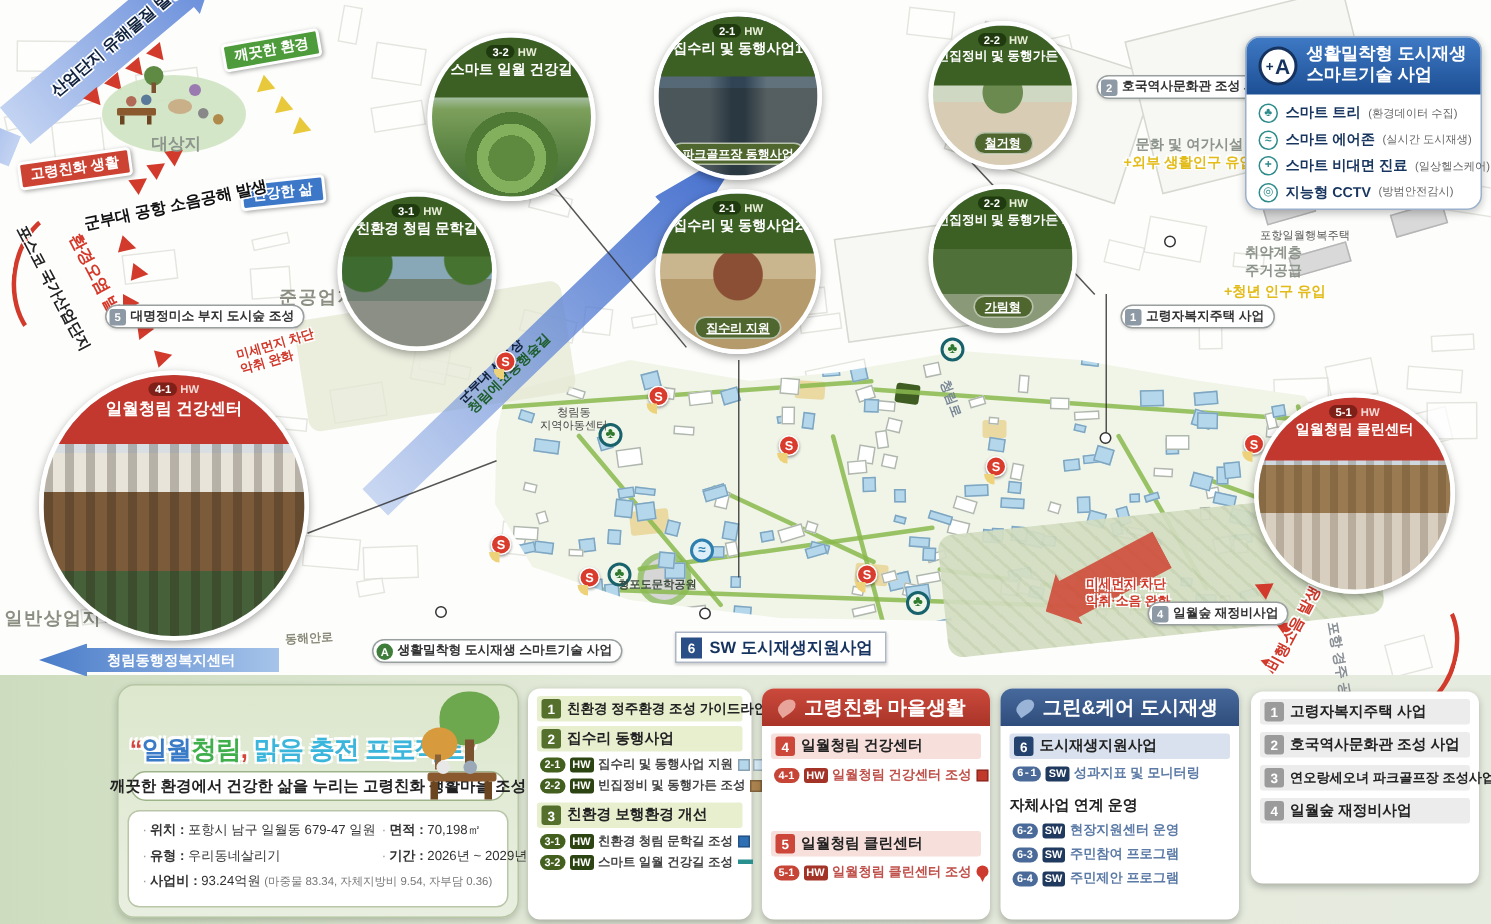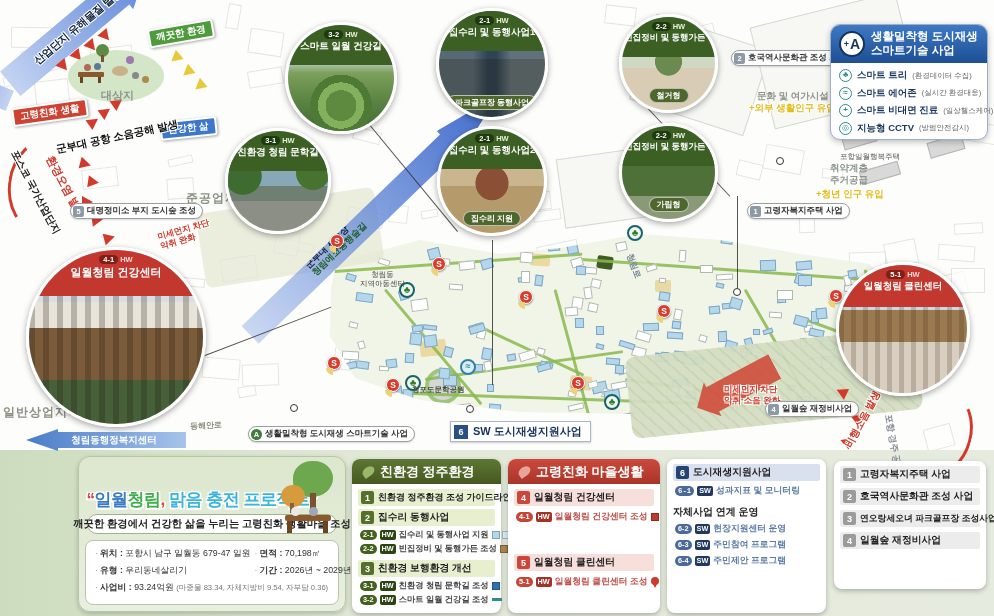--- a/index.html
+++ b/index.html
@@ -102,21 +102,21 @@
   .callout.red .c-head{background:#c2382e;}
   .c-badge{display:flex;align-items:center;gap:2px;}
   .c-code{background:#1e3a0e;color:#fff;font-size:7.5px;font-weight:bold;border-radius:7px;padding:0 4px;}
   .callout.red .c-code{background:#7e1f18;}
   .c-tag{color:#e8eed8;font-size:7.5px;font-weight:bold;}
   .callout.red .c-tag{color:#f5d9d4;}
   .c-title{color:#fff;font-weight:800;font-size:9.5px;white-space:nowrap;}
   .c-title.sm{font-size:8.5px;}
   .c-title.lg{font-size:11px;}
   .c-sub{position:absolute;bottom:7px;left:50%;transform:translateX(-50%);background:#4f662e;color:#fff;
-    font-size:8px;font-weight:bold;border-radius:8px;padding:1px 7px;white-space:nowrap;border:1px solid rgba(255,255,255,.6);}
+    font-size:8px;font-weight:bold;border-radius:8px;padding:1px 7px;white-space:nowrap;border:1px solid rgba(255,255,255,.6);text-decoration:underline;}
   .cphoto1{background:radial-gradient(circle at 50% 76%,#5d8a3f 0 16%,#83b05c 16% 24%,#4f7a36 24% 32%,rgba(0,0,0,0) 32%),linear-gradient(180deg,#a8c4d8 0%,#cfe0ea 30%,#7da05c 45%,#5d8544 70%,#3f6b33 100%);}
   .cphoto2{background:radial-gradient(circle at 15% 45%,#3e6b2f 0 18%,rgba(0,0,0,0) 19%),radial-gradient(circle at 85% 42%,#46732f 0 16%,rgba(0,0,0,0) 17%),linear-gradient(180deg,#b9d3e6 0 35%,#88a8b8 35% 55%,#6f7f72 55% 70%,#8b8f86 70% 100%);}
   .cphoto3{background:linear-gradient(90deg,#7c8894 0 32%,#46586a 46% 54%,#8c949c 68% 100%),linear-gradient(180deg,#8fb7d8 0 30%,#b0c4cc 30% 45%,#9aa29c 45% 100%);background-blend-mode:multiply;}
   .cphoto4{background:radial-gradient(ellipse at 50% 52%,#8a4f35 0 22%,rgba(0,0,0,0) 23%),linear-gradient(180deg,#aac8de 0 38%,#c9b68e 38% 55%,#b59a6b 55% 100%);}
   .cphoto5{background:radial-gradient(ellipse at 50% 48%,#6b8a4f 0 20%,rgba(0,0,0,0) 21%),linear-gradient(180deg,#9fc0b8 0 30%,#cfd8c2 30% 55%,#d8cdb4 55% 100%);}
   .cphoto6{background:linear-gradient(180deg,#b5c8d8 0 25%,#4f7038 25% 75%,#8a9a78 75% 100%);}
   .cphoto7{background:repeating-linear-gradient(90deg,rgba(35,25,15,.25) 0 6px,rgba(0,0,0,0) 6px 14px),linear-gradient(180deg,#d8dee2 0 30%,#e8e4da 30% 45%,#7b5b3a 45% 75%,#46603a 75% 100%);}
   .cphoto8{background:repeating-linear-gradient(90deg,rgba(60,40,20,.2) 0 5px,rgba(0,0,0,0) 5px 12px),linear-gradient(180deg,#cfd8de 0 35%,#9a7a50 35% 60%,#d8cfc0 60% 100%);}
 
   
@@ -687,21 +687,21 @@
     </div>
     <div class="legend-body">
       <div class="legend-item">
         <span class="legend-icon">♣</span>
         <span class="lab">스마트 트리</span>
           <span class="note">(환경데이터 수집)</span>
       </div>
       <div class="legend-item">
         <span class="legend-icon">≈</span>
         <span class="lab">스마트 에어존</span>
-          <span class="note">(실시간 환경대응)</span>
+          <span class="note">(실시간 도시재생)</span>
       </div>
       <div class="legend-item">
         <span class="legend-icon">+</span>
         <span class="lab">스마트 비대면 진료</span>
           <span class="note">(일상헬스케어)</span>
       </div>
       <div class="legend-item">
         <span class="legend-icon">◎</span>
         <span class="lab">지능형 CCTV</span>
           <span class="note">(방범안전감시)</span>
@@ -728,24 +728,20 @@
     <div class="intro-info">
       <div class="ii"><span class="dot">·</span><span class="lbl">위치 :</span> <span>포항시 남구 일월동 679-47 일원</span></div>
       <div class="ii"><span class="dot">·</span><span class="lbl">면적 :</span> <span>70,198㎡</span></div>
       <div class="ii"><span class="dot">·</span><span class="lbl">유형 :</span> <span>우리동네살리기</span></div>
       <div class="ii"><span class="dot">·</span><span class="lbl">기간 :</span> <span>2026년 ~ 2029년 (4년간)</span></div>
       <div class="ii" style="grid-column:1 / span 2;"><span class="dot">·</span><span class="lbl">사업비 :</span> <span>93.24억원</span> <span class="nt">(마중물 83.34, 자체지방비 9.54, 자부담 0.36)</span></div>
     </div>
   </div>
 
   <div class="panel" style="left:352px;top:459px;width:149px;height:154px;">
-    <div class="panel-head" style="background:linear-gradient(180deg,#5d7734,#46591f);">
-      <span class="leaf" style="background:#9ab86a;"></span>
-      <span>친환경 정주환경</span>
-    </div>
     <div class="panel-body">
       <div class="h-row" style="background:#e7efcf;">
         <span class="num" style="background:#55702c;">1</span>
         <span class="ht" style="font-size:9px;">친환경 정주환경 조성 가이드라인</span>
       </div>
       <div class="h-row" style="background:#e7efcf;">
         <span class="num" style="background:#55702c;">2</span>
         <span class="ht">집수리 동행사업</span>
       </div>
       <div class="i-row">
@@ -815,20 +811,24 @@
           <span class="tagbox" style="background:#a33227;">HW</span>
         <span class="i-text" style="color:#c0504a;">일월청림 클린센터 조성</span>
         <span class="sw">
             <span class="pin"></span>
           </span>
       </div>
     </div>
   </div>
 
   <div class="panel" style="left:667px;top:459px;width:159px;height:154px;">
+    <div class="panel-head" style="background:linear-gradient(180deg,#47699c,#2f4d7c);">
+      <span class="leaf" style="background:#9ab4d8;"></span>
+      <span>그린&amp;케어 도시재생</span>
+    </div>
     <div class="panel-body" style="gap:4px;">
       <div class="h-row" style="background:#d9e1ee;">
         <span class="num" style="background:#24436e;">6</span>
         <span class="ht">도시재생지원사업</span>
       </div>
       <div class="i-row">
         <span class="codepill" style="background:#4a6b99;font-family:Liberation Mono, monospace;">6-1</span>
           <span class="tagbox" style="background:#203a5f;">SW</span>
         <span class="i-text" style="color:#5b7aa6;">성과지표 및 모니터링</span>
       </div>

